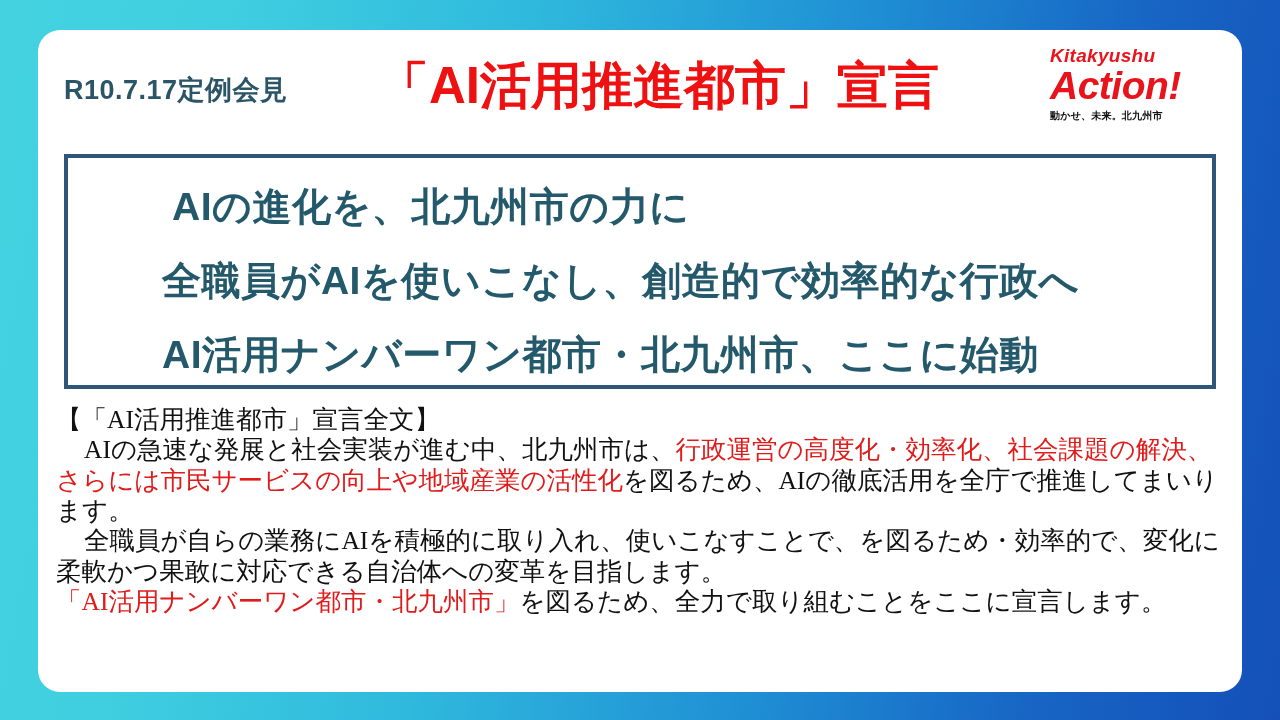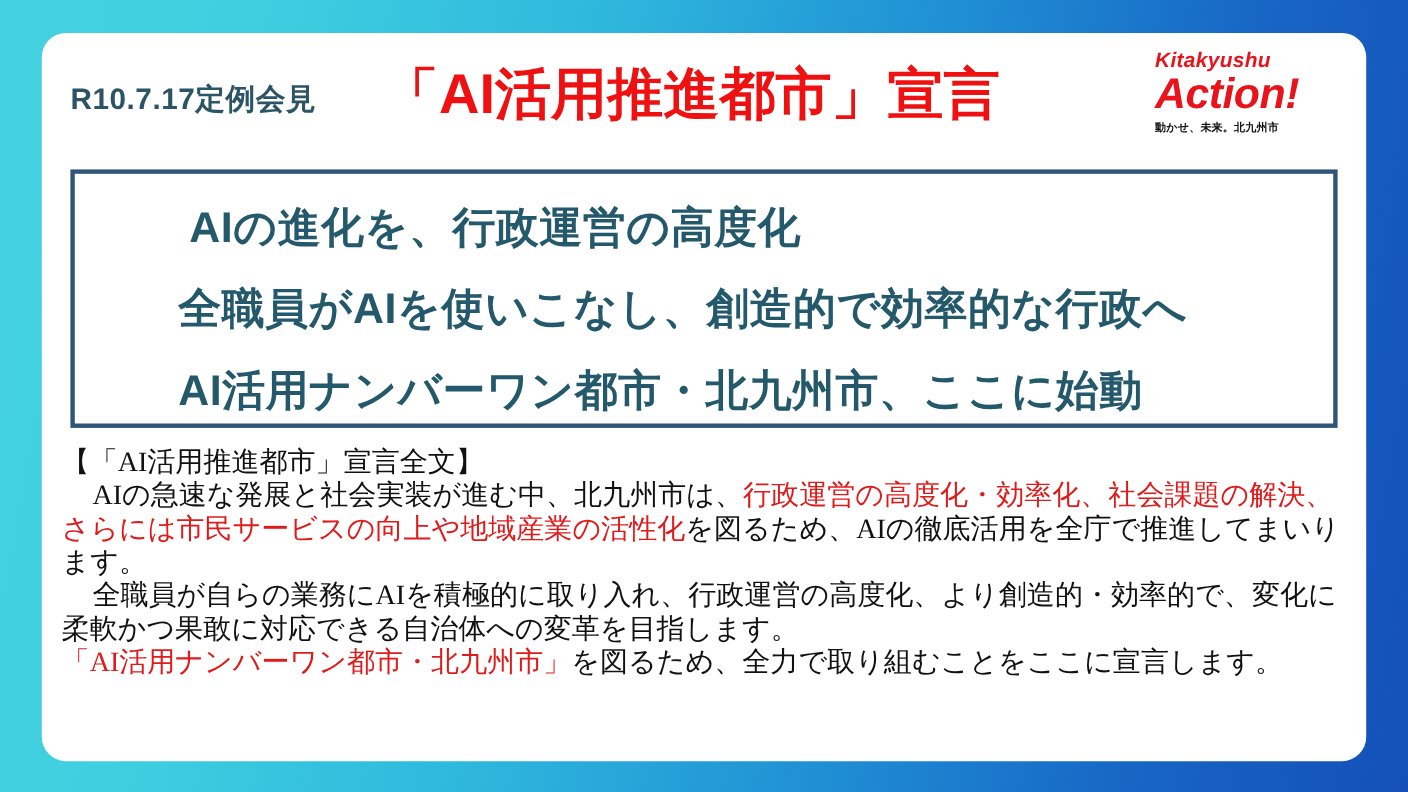--- a/index.html
+++ b/index.html
@@ -43,21 +43,21 @@
     top: 42px;
     font-size: 27px;
     font-weight: bold;
     color: #2b5566;
     letter-spacing: 0.5px;
     white-space: nowrap;
   }
 
   .main-title {
     position: absolute;
-    left: 310px;
+    left: 340px;
     top: 22px;
     font-size: 51px;
     font-weight: bold;
     color: #ef1111;
     letter-spacing: 0px;
     white-space: nowrap;
   }
 
   
   .logo {
@@ -142,30 +142,30 @@
     <div class="main-title">「AI活用推進都市」宣言</div>
 
     <div class="logo">
       <div class="logo-top">Kitakyushu</div>
       <div class="logo-main">Action!</div>
       <div class="logo-sub">動かせ、未来。北九州市</div>
     </div>
   </div>
 
   <div class="slogan-box">
-    <div class="slogan-line l1">AIの進化を、行政運営の高度化</div>
+    <div class="slogan-line l1">AIの進化を、北九州市の力に</div>
     <div class="slogan-line l2">全職員がAIを使いこなし、創造的で効率的な行政へ</div>
     <div class="slogan-line l3">AI活用ナンバーワン都市・北九州市、ここに始動</div>
   </div>
 
   <div class="body-text">
     <div class="body-line">【「AI活用推進都市」宣言全文】</div>
     <div id="declaration-lines">
         <div class="body-line indent"><span>AIの急速な発展と社会実装が進む中、北九州市は、</span><span class="red">行政運営の高度化・効率化、社会課題の解決、</span></div>
         <div class="body-line"><span class="red">さらには市民サービスの向上や地域産業の活性化</span><span>を図るため、AIの徹底活用を全庁で推進してまいり</span></div>
         <div class="body-line"><span>ます。</span></div>
-        <div class="body-line indent"><span>全職員が自らの業務にAIを積極的に取り入れ、行政運営の高度化、より創造的・効率的で、変化に</span></div>
+        <div class="body-line indent"><span>全職員が自らの業務にAIを積極的に取り入れ、使いこなすことで、を図るため・効率的で、変化に</span></div>
         <div class="body-line"><span>柔軟かつ果敢に対応できる自治体への変革を目指します。</span></div>
         <div class="body-line"><span class="red">「AI活用ナンバーワン都市・北九州市」</span><span>を図るため、全力で取り組むことをここに宣言します。</span></div>
       </div>
   </div>
 
 </div>
 
 </body></html>

